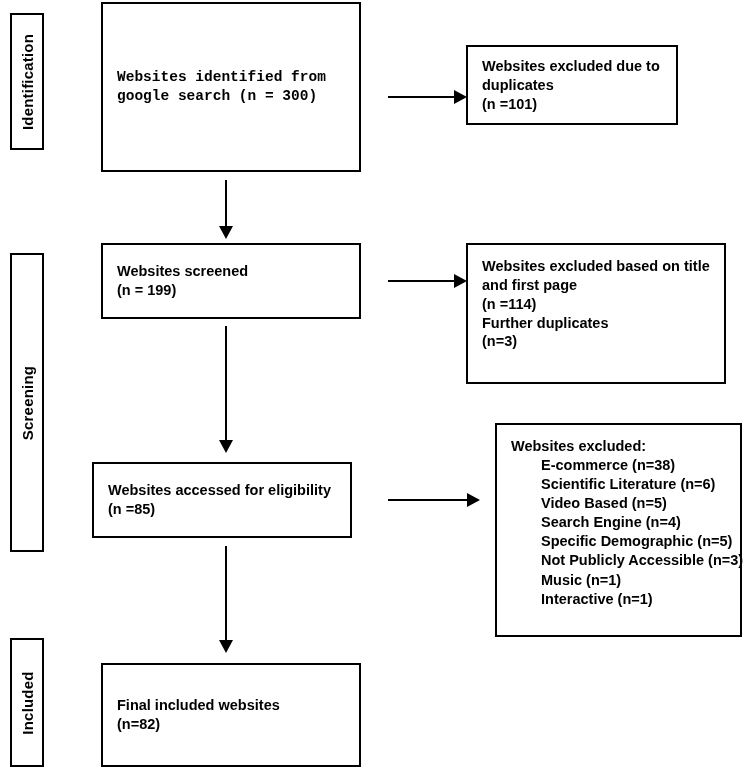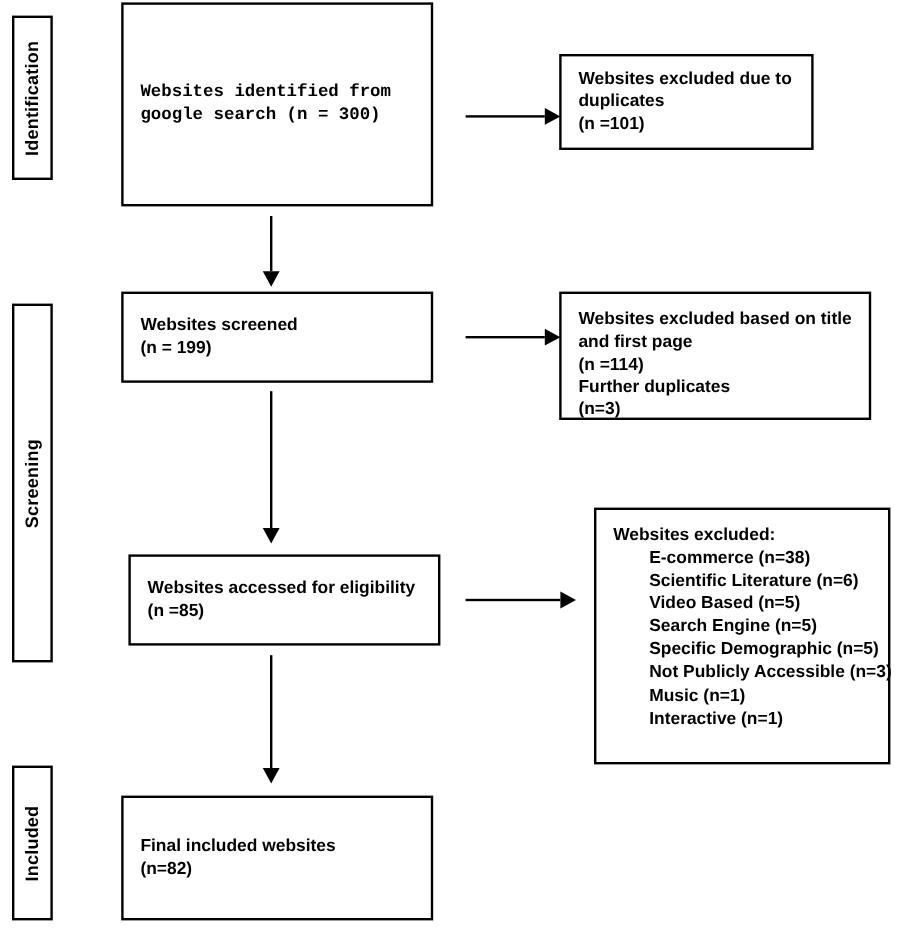--- a/index.html
+++ b/index.html
@@ -137,46 +137,46 @@
   <div class="h-arrowhead" style="left:454px; top:90px;"></div>
 
   <div class="v-line" style="left:225px; top:180px; height:46px;"></div>
   <div class="v-arrowhead" style="left:219px; top:226px;"></div>
 
   <div class="box" style="left:101px; top:243px; width:260px; height:76px;">
     <div class="box-text mid">Websites screened
 (n = 199)</div>
   </div>
 
-  <div class="box" style="left:466px; top:243px; width:260px; height:107px;">
+  <div class="box" style="left:466px; top:243px; width:260px; height:141px;">
     <div class="box-text topped">Websites excluded based on title and first page
 (n =114)
 Further duplicates
 (n=3)</div>
   </div>
 
   <div class="h-line" style="left:388px; top:280px; width:66px;"></div>
   <div class="h-arrowhead" style="left:454px; top:274px;"></div>
 
   <div class="v-line" style="left:225px; top:326px; height:114px;"></div>
   <div class="v-arrowhead" style="left:219px; top:440px;"></div>
 
-  <div class="box" style="left:107px; top:462px; width:260px; height:76px;">
+  <div class="box" style="left:92px; top:462px; width:260px; height:76px;">
     <div class="box-text mid">Websites accessed for eligibility
 (n =85)</div>
   </div>
 
   <div class="box" style="left:479px; top:423px; width:247px; height:214px;margin-left:16px;">
     <div style="position:absolute; left:14px; top:12px; right:4px;">
       <div class="excl-title">Websites excluded:</div>
       <ul class="excl-list">
         <li>E-commerce (n=38)</li>
         <li>Scientific Literature (n=6)</li>
         <li>Video Based (n=5)</li>
-        <li>Search Engine (n=5)</li>
+        <li>Search Engine (n=4)</li>
         <li>Specific Demographic (n=5)</li>
         <li>Not Publicly Accessible (n=3)</li>
         <li>Music (n=1)</li>
         <li>Interactive (n=1)</li>
       </ul>
     </div>
   </div>
 
   <div class="h-line" style="left:388px; top:499px; width:79px;"></div>
   <div class="h-arrowhead" style="left:467px; top:493px;"></div>

